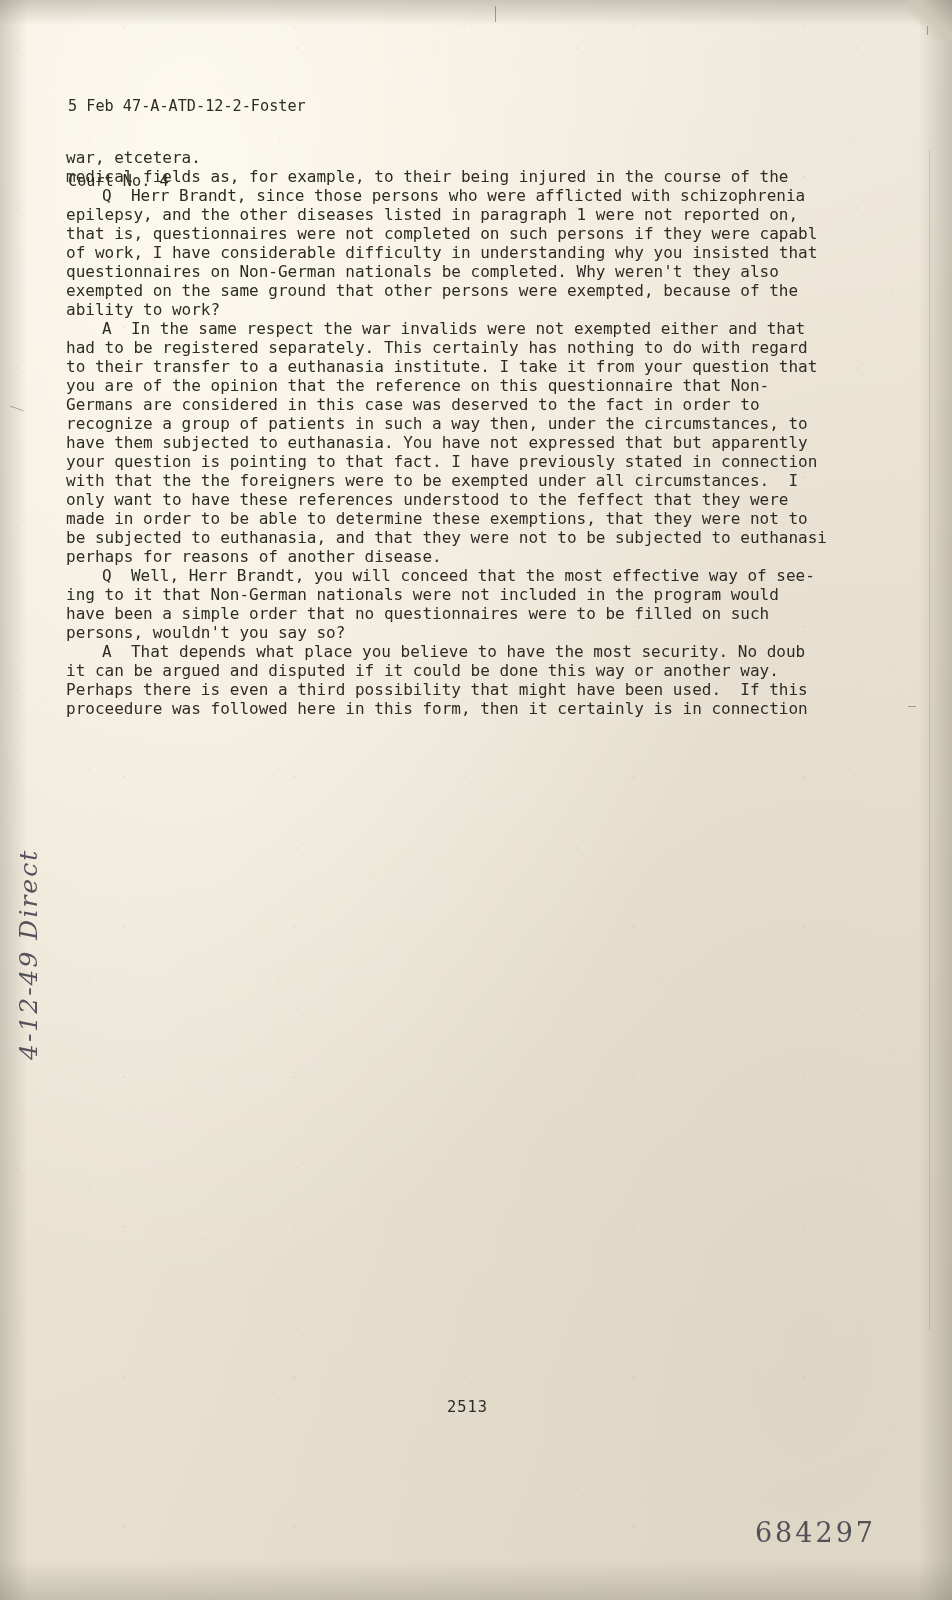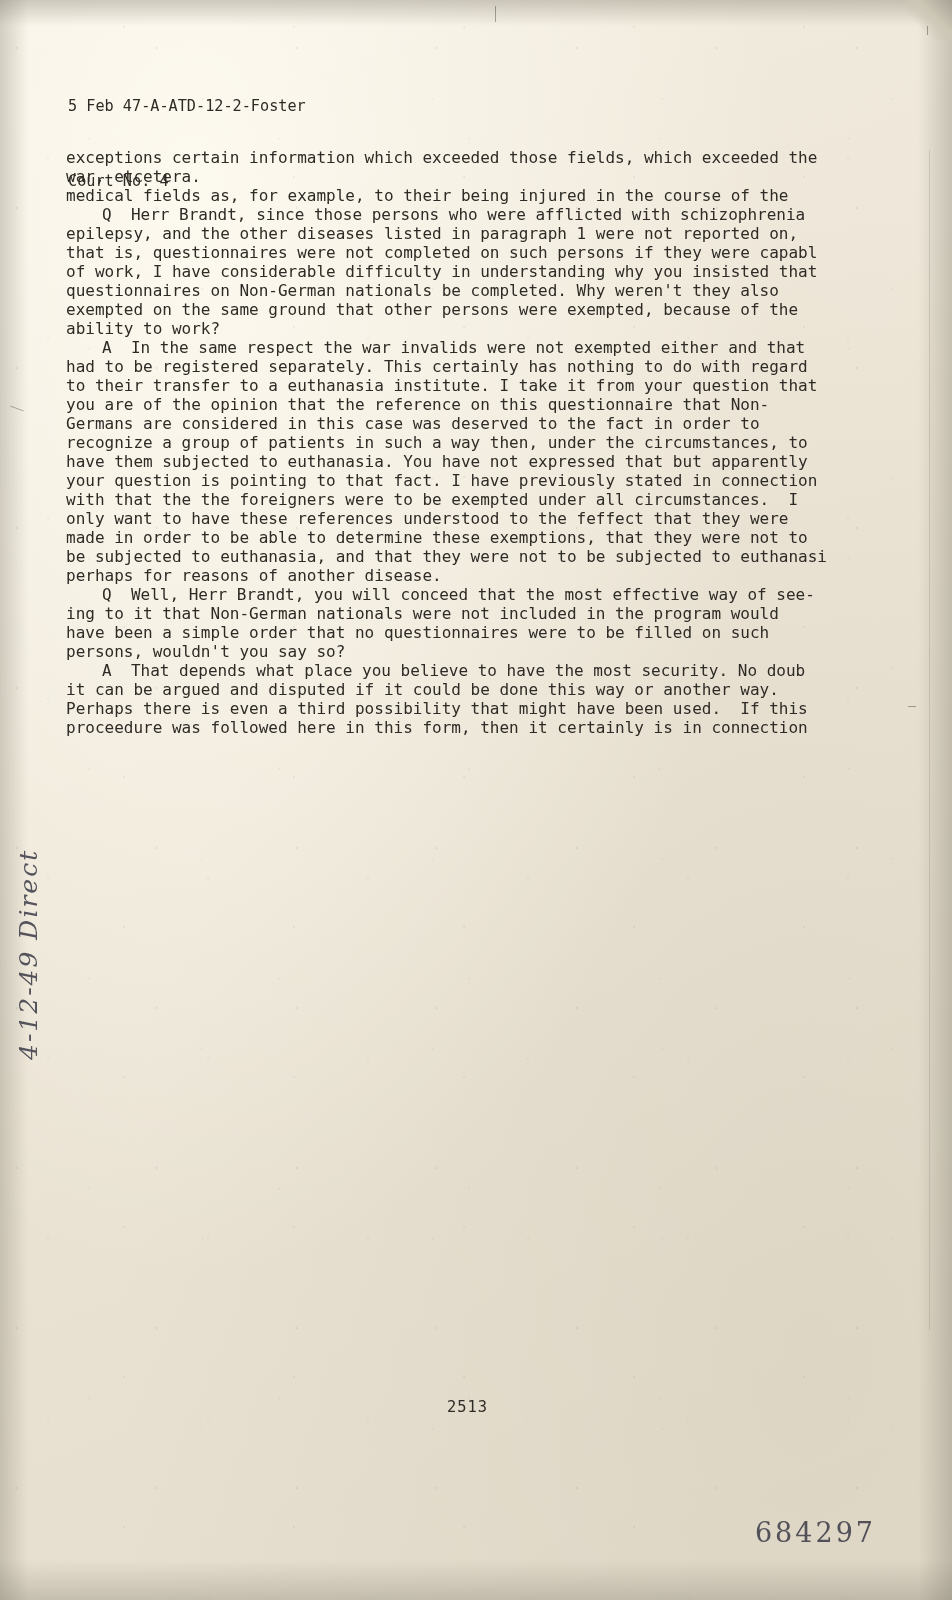--- a/index.html
+++ b/index.html
@@ -136,21 +136,21 @@
   <div class="tick tick-2"></div>
   <div class="tick tick-3"></div>
   <div class="tick tick-4"></div>
 
   <div class="header">
     <div>5 Feb 47-A-ATD-12-2-Foster</div>
     <div>Court No. 4</div>
   </div>
 
   <div class="body-block" id="body-block">
-      <div class="para"><span class="line">exceptions certain information which exceeded those fields, which exceeded the</span><span class="line">war, etcetera.</span><span class="line">medical fields as, for example, to their being injured in the course of the</span></div>
+      <div class="para"><span class="line">war, etcetera.</span><span class="line">medical fields as, for example, to their being injured in the course of the</span></div>
       <div class="para"><span class="line"><span class="indent"></span>Q  Herr Brandt, since those persons who were afflicted with schizophrenia</span><span class="line">epilepsy, and the other diseases listed in paragraph 1 were not reported on,</span><span class="line">that is, questionnaires were not completed on such persons if they were capabl</span><span class="line">of work, I have considerable difficulty in understanding why you insisted that</span><span class="line">questionnaires on Non-German nationals be completed. Why weren't they also</span><span class="line">exempted on the same ground that other persons were exempted, because of the</span><span class="line">ability to work?</span></div>
       <div class="para"><span class="line"><span class="indent"></span>A  In the same respect the war invalids were not exempted either and that</span><span class="line">had to be registered separately. This certainly has nothing to do with regard</span><span class="line">to their transfer to a euthanasia institute. I take it from your question that</span><span class="line">you are of the opinion that the reference on this questionnaire that Non-</span><span class="line">Germans are considered in this case was deserved to the fact in order to</span><span class="line">recognize a group of patients in such a way then, under the circumstances, to</span><span class="line">have them subjected to euthanasia. You have not expressed that but apparently</span><span class="line">your question is pointing to that fact. I have previously stated in connection</span><span class="line">with that the the foreigners were to be exempted under all circumstances.  I</span><span class="line">only want to have these references understood to the feffect that they were</span><span class="line">made in order to be able to determine these exemptions, that they were not to</span><span class="line">be subjected to euthanasia, and that they were not to be subjected to euthanasi</span><span class="line">perhaps for reasons of another disease.</span></div>
       <div class="para"><span class="line"><span class="indent"></span>Q  Well, Herr Brandt, you will conceed that the most effective way of see-</span><span class="line">ing to it that Non-German nationals were not included in the program would</span><span class="line">have been a simple order that no questionnaires were to be filled on such</span><span class="line">persons, wouldn't you say so?</span></div>
       <div class="para"><span class="line"><span class="indent"></span>A  That depends what place you believe to have the most security. No doub</span><span class="line">it can be argued and disputed if it could be done this way or another way.</span><span class="line">Perhaps there is even a third possibility that might have been used.  If this</span><span class="line">proceedure was followed here in this form, then it certainly is in connection</span></div>
     </div>
 
   <div class="page-number">2513</div>
 
   <div class="hand hand-side">4-12-49 Direct</div>
   <div class="hand hand-bottom">684297</div>

